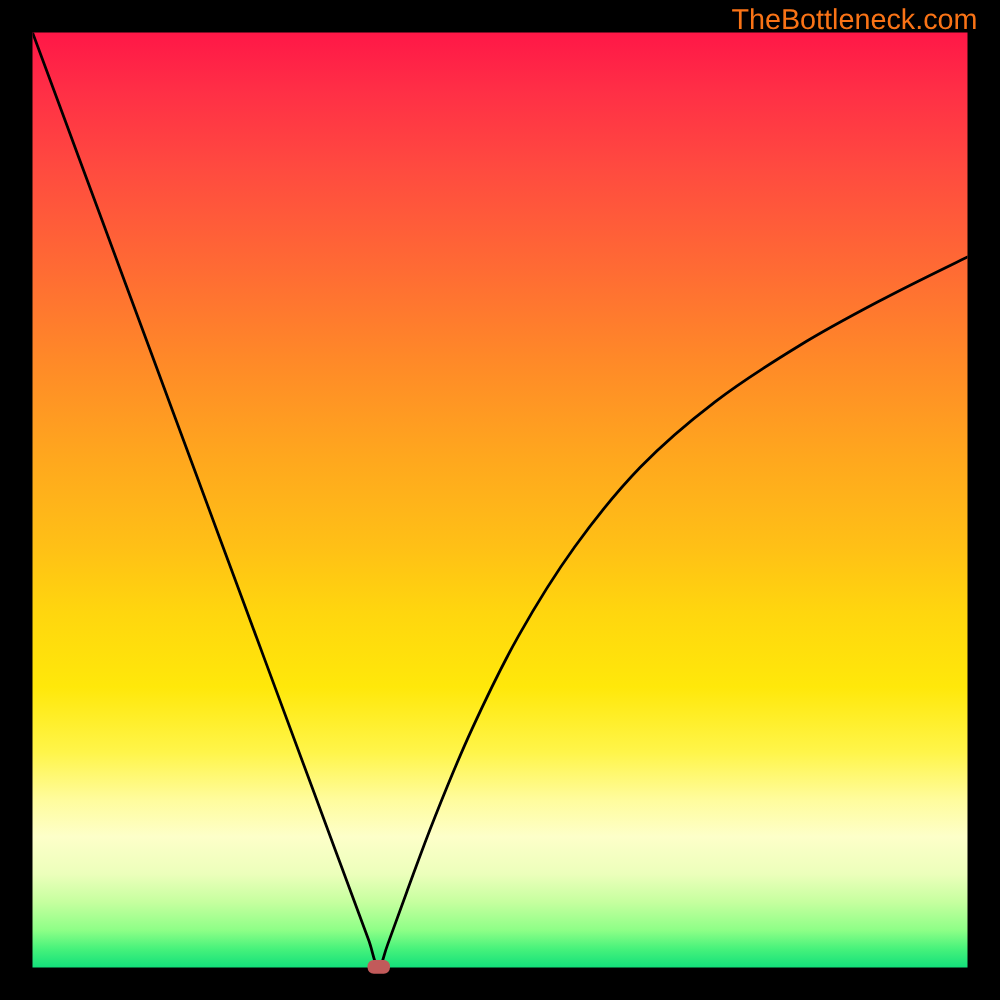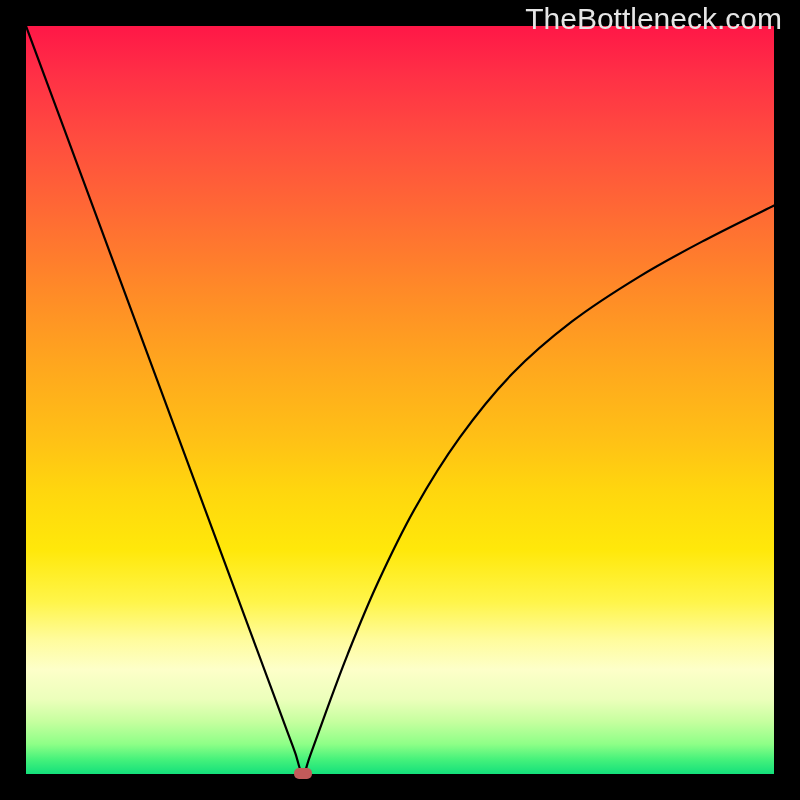--- a/index.html
+++ b/index.html
@@ -13,22 +13,22 @@
   }
   .container {
     position: relative;
     width: 800px;
     height: 800px;
   }
   .watermark {
     position: absolute;
     top: 2px;
     right: 18px;
-    color: #e5e5e5;
-    font-size: 30px;
+    color: #f97316;
+    font-size: 23px;
     font-weight: 400;
     letter-spacing: 0px;
     z-index: 10;
   }
   .plot-frame {
     position: absolute;
     left: 26px;
     top: 26px;
     width: 748px;
     height: 748px;

